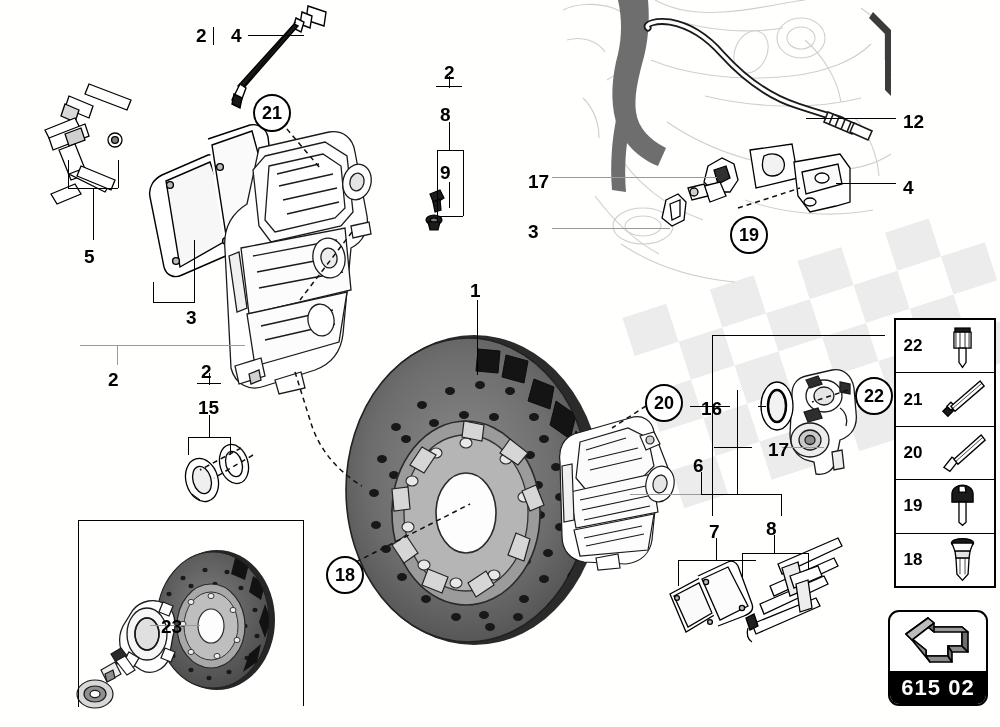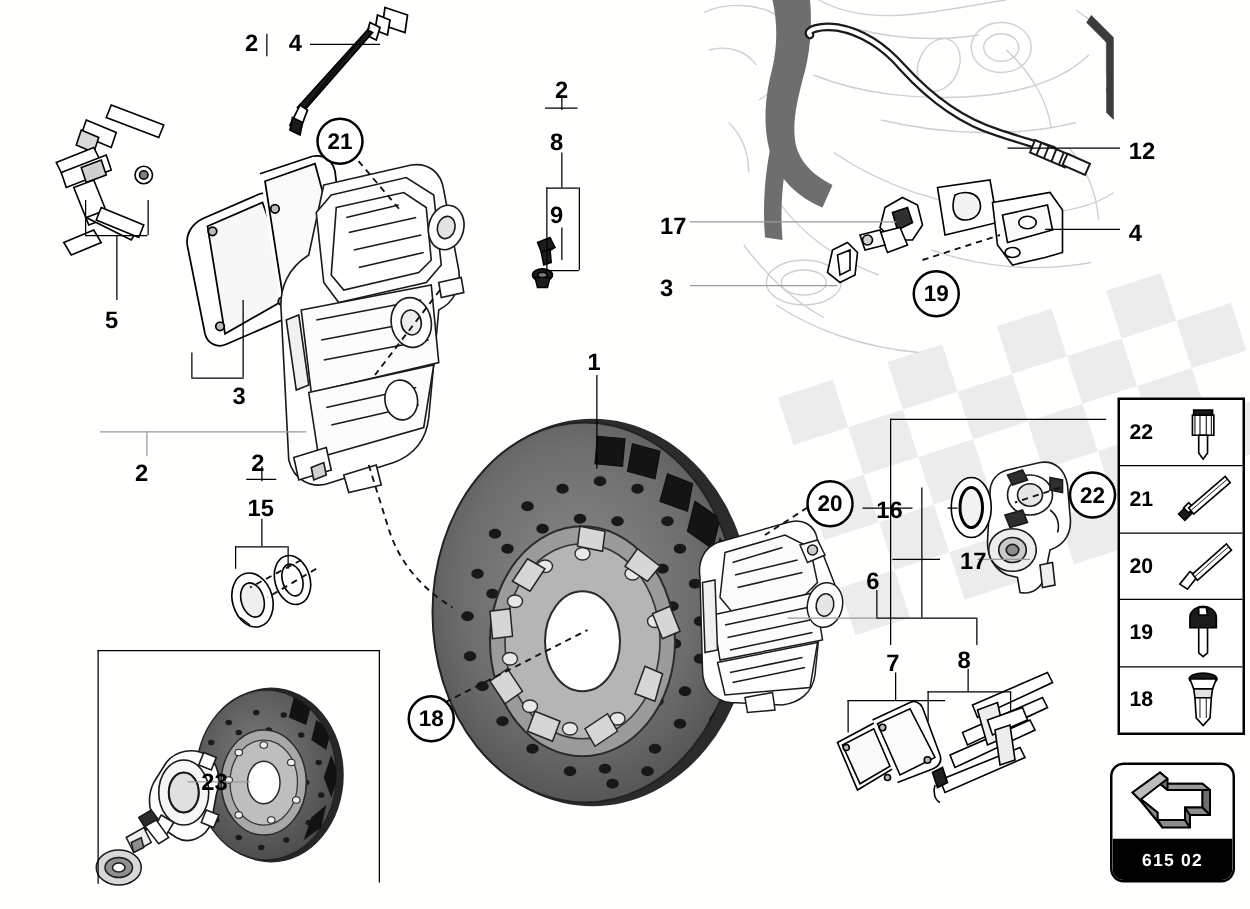--- a/index.html
+++ b/index.html
@@ -38,21 +38,21 @@
   .lgrow:last-child{border-bottom:none;}
   .lgnum{width:34px;text-align:center;font-size:17px;font-weight:bold;
       font-family:"Liberation Sans",sans-serif;}
   .lgico{flex:1;height:100%;position:relative;}
 
   
   #badge{position:absolute;left:888px;top:610px;width:96px;height:92px;
       border:2px solid #000;border-radius:11px;background:#fff;overflow:hidden;}
   #badge .bimg{height:57px;position:relative;}
   #badge .bnum{position:absolute;left:0;right:0;bottom:0;height:33px;background:#000;
-      color:#fff;font-size:14px;font-weight:bold;display:flex;align-items:center;
+      color:#fff;font-size:22px;font-weight:bold;display:flex;align-items:center;
       justify-content:center;letter-spacing:1px;font-family:"Liberation Sans",sans-serif;}
 
   
   .frame{position:absolute;border-left:1.5px solid #000;border-top:1.5px solid #000;}
   .frame2{position:absolute;border-right:1.5px solid #000;border-bottom:1.5px solid #000;}
 
   svg{display:block;overflow:visible;}
 </style>
 </head>
 <body>

